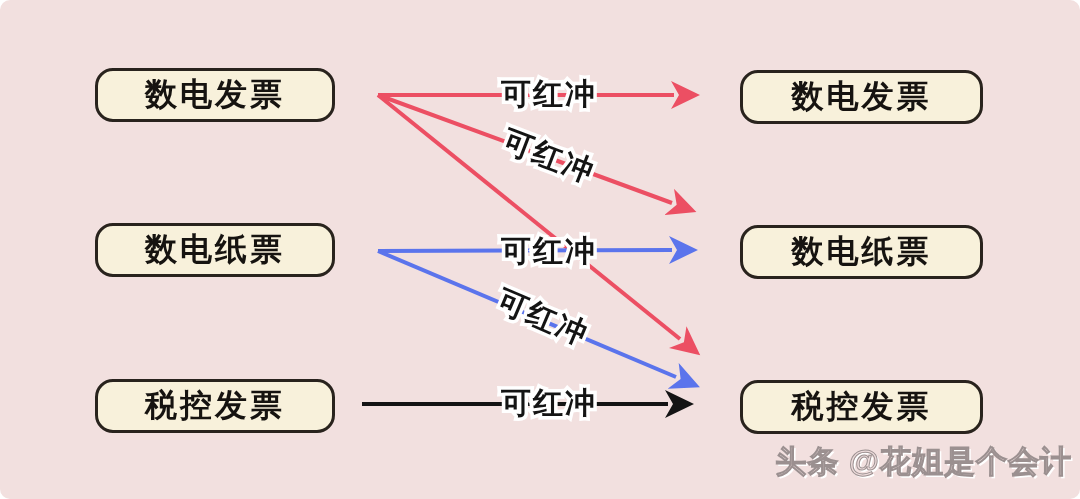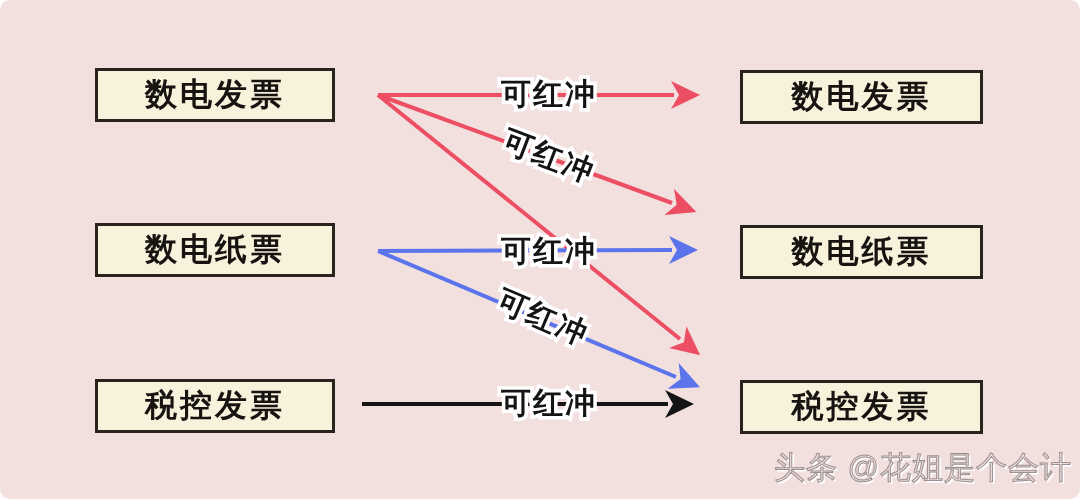--- a/index.html
+++ b/index.html
@@ -34,31 +34,31 @@
     fill:var(--label_text);
     stroke:var(--label_halo);stroke-width:7px;
     paint-order:stroke;
     text-anchor:middle;dominant-baseline:central;
   }
   .node-box{
     position:absolute;
     width:240px;height:54px;
     background:var(--box_fill);
     border:3px solid var(--box_border);
-    border-radius:0;
+    border-radius:18px;
     display:flex;align-items:center;justify-content:center;
     box-sizing:border-box;
     font-size:32px;font-weight:bold;letter-spacing:3px;
     color:#161310;
   }
   .node-box.right{width:243px;}
   .watermark{
     position:absolute;
-    right:8px;bottom:10px;
-    font-size:31px;font-weight:normal;letter-spacing:1px;
+    right:8px;bottom:16px;
+    font-size:31px;font-weight:bold;letter-spacing:1px;
     color:var(--wm_fill);
     -webkit-text-stroke:1px var(--wm_edge);
     text-shadow:2px 2px 0 var(--wm_shadow);
   }
 </style>
 </head>
 <body>
 
 <div class="canvas">
 

